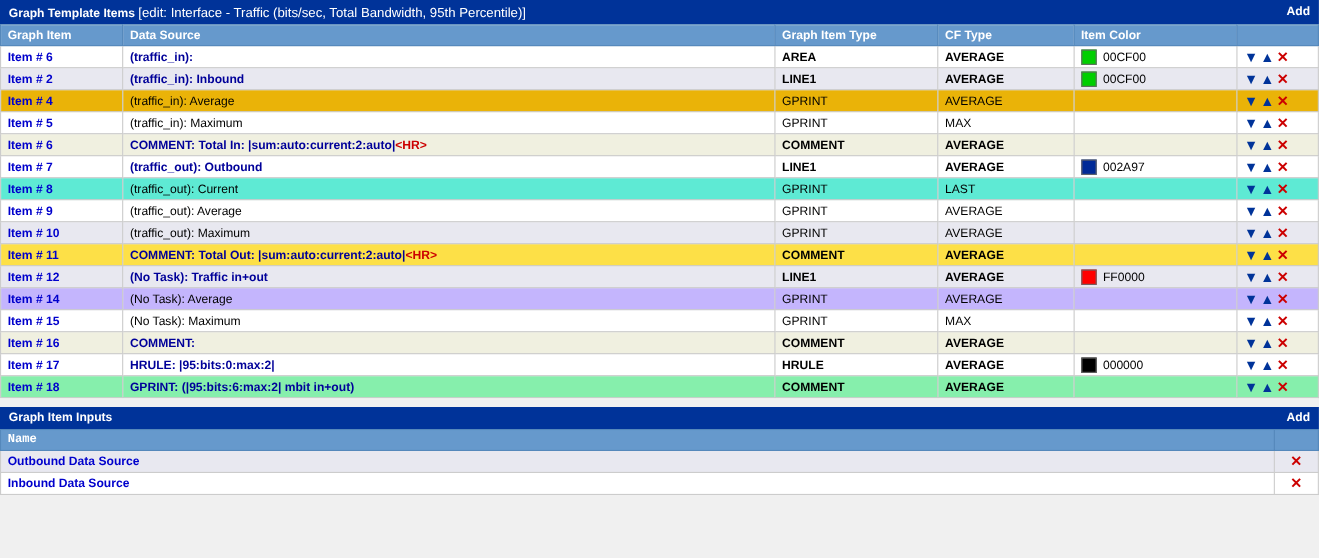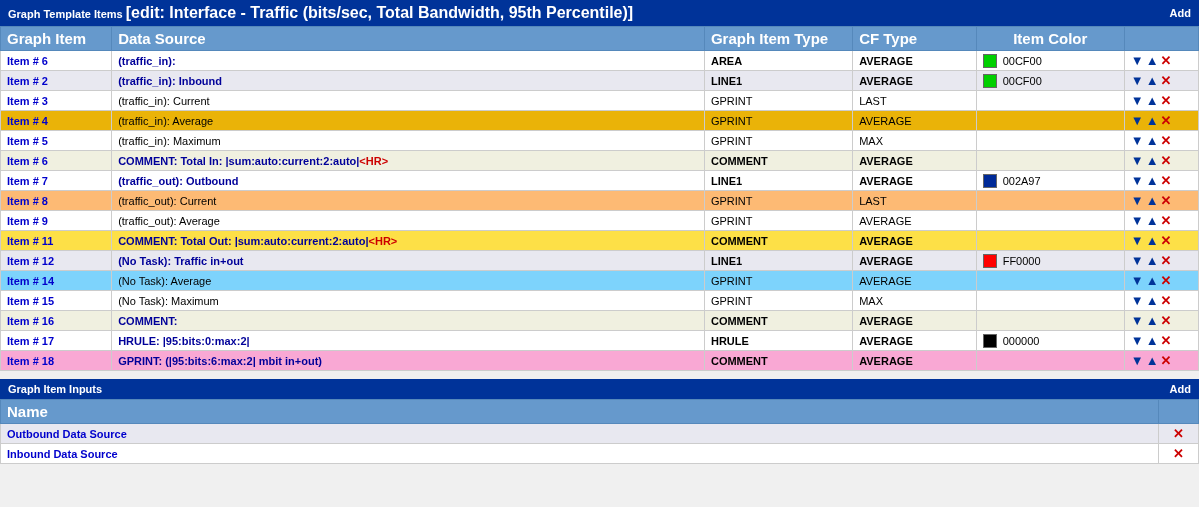--- a/index.html
+++ b/index.html
@@ -27,21 +27,21 @@
       border-collapse: collapse;
     }
     thead tr {
       background: #6699cc;
       color: #fff;
     }
     thead th {
       padding: 3px 6px;
       text-align: left;
       font-weight: bold;
-      font-size: 15px;
+      font-size: 11px;
       border: 1px solid #5588bb;
     }
 
     tbody tr:nth-child(odd) { background: #ffffff; }
     tbody tr:nth-child(even) { background: #e8e8f0; }
 
     tbody td {
       padding: 2px 6px;
       border: 1px solid #cccccc;
       font-size: 11px;
@@ -106,50 +106,51 @@
       justify-content: space-between;
       align-items: center;
     }
 
     .inputs-col-header {
       background: #6699cc;
       color: #fff;
       padding: 3px 6px;
       font-weight: bold;
       border: 1px solid #5588bb;
+      font-family: Liberation Mono, monospace;
     }
 
     .inputs-row td {
       padding: 2px 6px;
       border: 1px solid #cccccc;
     }
     .inputs-row:nth-child(odd) { background: #ffffff; }
     .inputs-row:nth-child(even) { background: #e8e8f0; }
   </style>
 </head>
 <body>
 
 <div>
 
   <div class="section-header">
     <span>
       <span>Graph Template Items</span>
-      <span style="font-weight:bold; font-size:16px;">[edit: Interface - Traffic (bits/sec, Total Bandwidth, 95th Percentile)]</span>
+      <span style="font-weight:normal; font-size:12px;">[edit: Interface - Traffic (bits/sec, Total Bandwidth, 95th Percentile)]</span>
     </span>
     <span class="add-btn">Add</span>
   </div>
 
   <table>
     <thead>
       <tr>
         <th style="width:90px;">Graph Item</th>
         <th style="width:480px;">Data Source</th>
         <th style="width:120px;margin-left:44px;">Graph Item Type</th>
         <th style="width:100px;">CF Type</th>
-        <th style="width:120px;text-align:center;">Item Color</th>
+        <th style="width:120px;">Item Color</th>
         <th style="width:60px;"></th>
       </tr>
     </thead>
     <tbody id="items-tbody">
     <tr style="background: rgb(255, 255, 255);">
           <td><a class="item-link">Item # 6</a></td>
           <td><span class="bold-blue">(traffic_in):</span></td>
           <td><span style="font-weight: bold;">AREA</span></td>
           <td><span style="font-weight: bold;">AVERAGE</span></td>
           <td>
@@ -178,34 +179,20 @@
             </div>
           </td>
           <td style="text-align: center;">
             <div class="actions-cell">
               <span class="arrow-btn">▼</span>
               <span class="arrow-btn">▲</span>
               <span class="delete-btn" style="color: rgb(204, 0, 0);">✕</span>
             </div>
           </td>
         </tr>
-        <tr style="background: rgb(255, 255, 255);">
-          <td><a class="item-link">Item # 3</a></td>
-          <td>(traffic_in): Current</td>
-          <td>GPRINT</td>
-          <td>LAST</td>
-          <td></td>
-          <td style="text-align: center;">
-            <div class="actions-cell">
-              <span class="arrow-btn">▼</span>
-              <span class="arrow-btn">▲</span>
-              <span class="delete-btn" style="color: rgb(204, 0, 0);">✕</span>
-            </div>
-          </td>
-        </tr>
         <tr style="background: #eab308;">
           <td><a class="item-link">Item # 4</a></td>
           <td>(traffic_in): Average</td>
           <td>GPRINT</td>
           <td>AVERAGE</td>
           <td></td>
           <td style="text-align: center;">
             <div class="actions-cell">
               <span class="arrow-btn">▼</span>
               <span class="arrow-btn">▲</span>
@@ -253,37 +240,51 @@
             </div>
           </td>
           <td style="text-align: center;">
             <div class="actions-cell">
               <span class="arrow-btn">▼</span>
               <span class="arrow-btn">▲</span>
               <span class="delete-btn" style="color: rgb(204, 0, 0);">✕</span>
             </div>
           </td>
         </tr>
-        <tr style="background: #fdba74;">
+        <tr style="background: #5eead4;">
           <td><a class="item-link">Item # 8</a></td>
           <td>(traffic_out): Current</td>
           <td>GPRINT</td>
           <td>LAST</td>
           <td></td>
           <td style="text-align: center;">
             <div class="actions-cell">
               <span class="arrow-btn">▼</span>
               <span class="arrow-btn">▲</span>
               <span class="delete-btn" style="color: rgb(204, 0, 0);">✕</span>
             </div>
           </td>
         </tr>
         <tr style="background: rgb(255, 255, 255);">
           <td><a class="item-link">Item # 9</a></td>
           <td>(traffic_out): Average</td>
+          <td>GPRINT</td>
+          <td>AVERAGE</td>
+          <td></td>
+          <td style="text-align: center;">
+            <div class="actions-cell">
+              <span class="arrow-btn">▼</span>
+              <span class="arrow-btn">▲</span>
+              <span class="delete-btn" style="color: rgb(204, 0, 0);">✕</span>
+            </div>
+          </td>
+        </tr>
+        <tr style="background: rgb(232, 232, 240);">
+          <td><a class="item-link">Item # 10</a></td>
+          <td>(traffic_out): Maximum</td>
           <td>GPRINT</td>
           <td>AVERAGE</td>
           <td></td>
           <td style="text-align: center;">
             <div class="actions-cell">
               <span class="arrow-btn">▼</span>
               <span class="arrow-btn">▲</span>
               <span class="delete-btn" style="color: rgb(204, 0, 0);">✕</span>
             </div>
           </td>
@@ -314,21 +315,21 @@
             </div>
           </td>
           <td style="text-align: center;">
             <div class="actions-cell">
               <span class="arrow-btn">▼</span>
               <span class="arrow-btn">▲</span>
               <span class="delete-btn" style="color: rgb(204, 0, 0);">✕</span>
             </div>
           </td>
         </tr>
-        <tr style="background: #7dd3fc; margin-left: 16px;">
+        <tr style="background: #c4b5fd; margin-left: 16px;">
           <td><a class="item-link">Item # 14</a></td>
           <td>(No Task): Average</td>
           <td>GPRINT</td>
           <td>AVERAGE</td>
           <td></td>
           <td style="text-align: center;">
             <div class="actions-cell">
               <span class="arrow-btn">▼</span>
               <span class="arrow-btn">▲</span>
               <span class="delete-btn" style="color: rgb(204, 0, 0);">✕</span>
@@ -375,21 +376,21 @@
             </div>
           </td>
           <td style="text-align: center;">
             <div class="actions-cell">
               <span class="arrow-btn">▼</span>
               <span class="arrow-btn">▲</span>
               <span class="delete-btn" style="color: rgb(204, 0, 0);">✕</span>
             </div>
           </td>
         </tr>
-        <tr style="background: #f9a8d4;">
+        <tr style="background: #86efac;">
           <td><a class="item-link">Item # 18</a></td>
           <td><span class="bold-blue">GPRINT: (|95:bits:6:max:2| mbit in+out)</span></td>
           <td><span style="font-weight: bold;">COMMENT</span></td>
           <td><span style="font-weight: bold;">AVERAGE</span></td>
           <td></td>
           <td style="text-align: center;">
             <div class="actions-cell">
               <span class="arrow-btn">▼</span>
               <span class="arrow-btn">▲</span>
               <span class="delete-btn" style="color: rgb(204, 0, 0);">✕</span>

